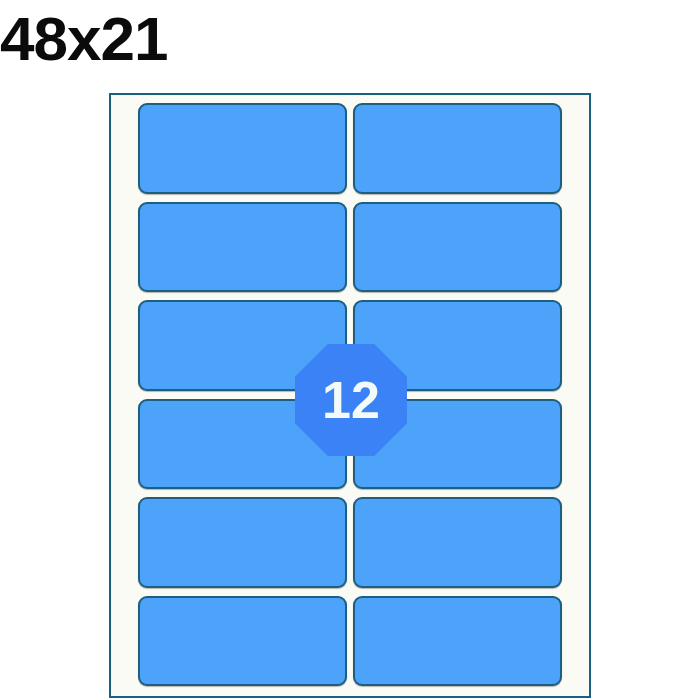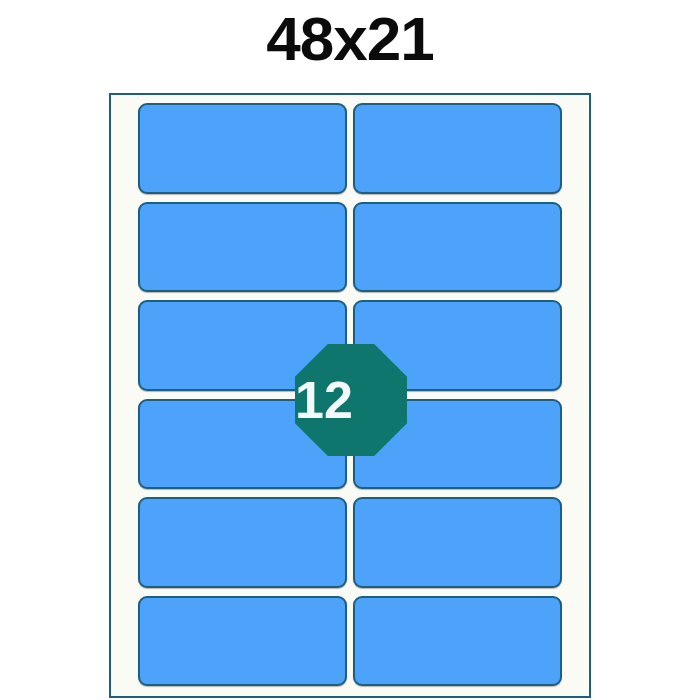--- a/index.html
+++ b/index.html
@@ -14,21 +14,21 @@
     font-family: "Liberation Sans", sans-serif;
     position: relative;
   }
 
   
   #product-title {
     position: absolute;
     left: 0;
     top: 8px;
     width: 700px;
-    text-align: center;
+    text-align: left;
     font-family: "Liberation Sans", sans-serif;
     font-size: 62px;
     font-weight: bold;
     letter-spacing: -1px;
     color: #0b0b0b;
     line-height: 1;
     user-select: none;
   }
 
   
@@ -64,30 +64,30 @@
     box-shadow: 0 1px 1px rgba(0,0,0,0.28);
   }
 
   
   #count-badge {
     position: absolute;
     left: 295px;
     top: 344px;
     width: 112px;
     height: 112px;
-    background: #0f766e;
+    background: #3b82f6;
     clip-path: polygon(
       29.3% 0%, 70.7% 0%,
       100% 29.3%, 100% 70.7%,
       70.7% 100%, 29.3% 100%,
       0% 70.7%, 0% 29.3%
     );
     display: flex;
     align-items: center;
-    justify-content: flex-start;
+    justify-content: center;
     z-index: 5;
   }
   #count-badge-number {
     font-family: "Liberation Sans", sans-serif;
     font-size: 52px;
     font-weight: bold;
     color: #f2fafa;
     line-height: 1;
     letter-spacing: 0px;
     user-select: none;

